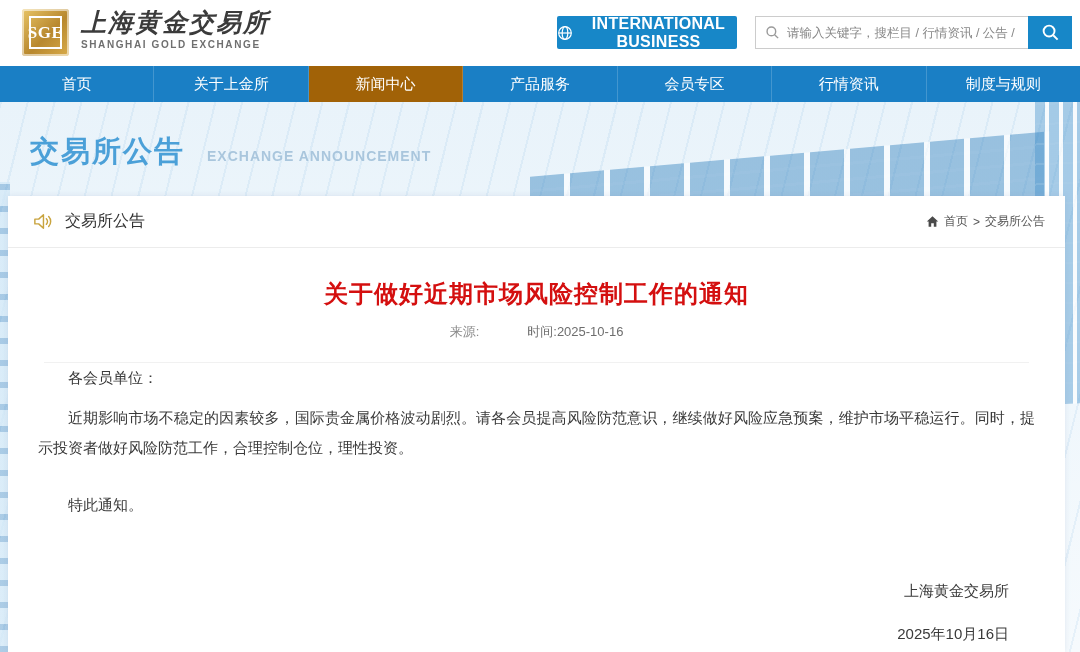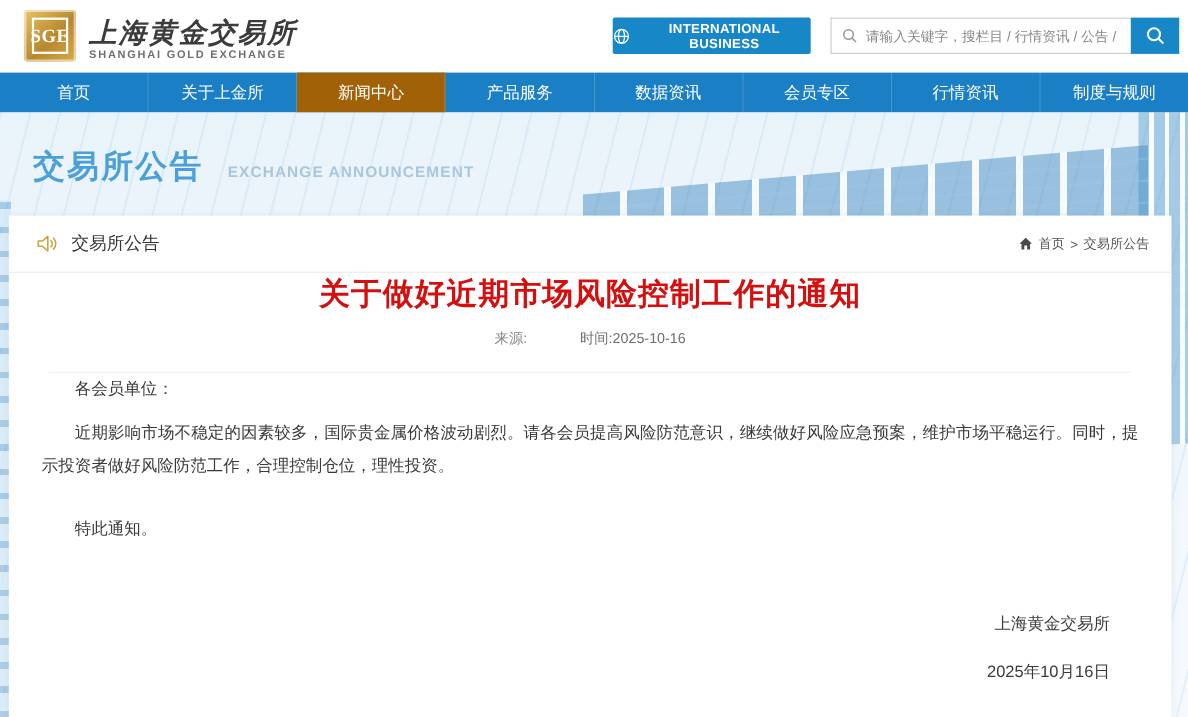--- a/index.html
+++ b/index.html
@@ -1,29 +1,29 @@
 <!DOCTYPE html>
 <html><head>
 <meta charset="utf-8">
 <style>
   * { margin:0; padding:0; box-sizing:border-box; }
   html,body { width:1080px; height:652px; overflow:hidden; }
   body { font-family:"Liberation Sans","DejaVu Sans",sans-serif; background:#fff; position:relative; }
 
   
   .topbar { position:absolute; left:0; top:0; width:1080px; height:66px; background:#fff; z-index:30; }
-  .logo-wrap { position:absolute; left:22px; top:9px; display:flex; align-items:flex-end; }
+  .logo-wrap { position:absolute; left:22px; top:9px; display:flex; align-items:flex-start; }
   .logo-box { width:47px; height:47px; background:linear-gradient(135deg,#e8c466,#b8882e 55%,#d8ab4a); border-radius:3px; position:relative; display:flex; align-items:center; justify-content:center; box-shadow:inset 0 0 0 2px rgba(255,255,255,.55); }
   .logo-box .inner { width:33px; height:33px; border:2px solid #fff; display:flex; align-items:center; justify-content:center; }
   .logo-box .sge { color:#fff; font-family:"Liberation Serif","DejaVu Serif",serif; font-weight:bold; font-size:17px; letter-spacing:.5px; }
   .brand-text { margin-left:12px; }
   .brand-cn { font-family:"DejaVu Serif","Liberation Serif",serif; font-style:italic; font-weight:bold; font-size:25px; color:#3b3b3b; letter-spacing:2px; line-height:1.1; }
   .brand-en { font-size:10px; font-weight:bold; color:#6f6f6f; letter-spacing:1.6px; margin-top:2px; }
 
-  .intl-btn { position:absolute; left:557px; top:16px; width:180px; height:33px; background:#1787c8; color:#fff; border:none; border-radius:2px; font-size:12px; font-weight:bold; letter-spacing:.3px; display:flex; align-items:center; justify-content:center; gap:7px; cursor:pointer; }
+  .intl-btn { position:absolute; left:557px; top:16px; width:180px; height:33px; background:#1787c8; color:#fff; border:none; border-radius:2px; font-size:16px; font-weight:bold; letter-spacing:.3px; display:flex; align-items:center; justify-content:center; gap:7px; cursor:pointer; }
 
   .search-wrap { position:absolute; left:755px; top:16px; height:33px; display:flex; }
   .search-input-box { width:273px; height:33px; border:1px solid #ccc; border-right:none; background:#fff; display:flex; align-items:center; padding-left:9px; }
   .search-input-box input { border:none; outline:none; font-size:12.5px; color:#333; width:230px; margin-left:7px; font-family:inherit; }
   .search-input-box input::placeholder { color:#888; }
   .search-btn { width:44px; height:33px; background:#1787c8; border:none; display:flex; align-items:center; justify-content:center; cursor:pointer; }
 
   
   .nav { position:absolute; left:0; top:66px; width:1080px; height:36px; background:#1a7fc5; display:flex; z-index:30; }
   .nav a { flex:1 1 0; display:flex; align-items:center; justify-content:center; color:#fff; font-size:15px; text-decoration:none; border-right:1px solid rgba(255,255,255,.18); cursor:pointer; }
@@ -55,21 +55,21 @@
   
   .card { position:absolute; left:8px; top:196px; width:1057px; height:456px; background:#fff; z-index:10;
     box-shadow:0 0 6px rgba(120,150,180,.18); }
   .card-head { height:52px; display:flex; align-items:center; padding:0 20px 0 24px; border-bottom:1px solid #ececec; }
   .card-head-title { font-size:16px; color:#333; margin-left:12px; }
   .breadcrumb { margin-left:auto; display:flex; align-items:center; gap:5px; font-size:12px; color:#555; }
   .breadcrumb span { cursor:default; }
   .breadcrumb .crumb-link { cursor:pointer; }
 
   .article { padding:0 30px; }
-  .article h1 { text-align:center; color:#d40f0f; font-size:28px; font-weight:bold; letter-spacing:1px; }
+  .article h1 { text-align:center; color:#d40f0f; font-size:24px; font-weight:bold; margin-top:30px; letter-spacing:1px; }
   .meta { text-align:center; font-size:13px; color:#6e6e6e; margin-top:13px; }
   .meta .src { margin-right:48px; color:#8a8a8a; }
   .meta-divider { border-top:1px solid #f1f1f1; margin:21px 6px 0 6px; }
 
   .body-text { font-size:15px; color:#3a3a3a; line-height:30px; }
   .p-salute { text-indent:2em; }
   .p-main { margin-top:10px; text-indent:2em; text-align:justify; }
   .p-notice { margin-top:27px; text-indent:2em; }
   .sig { text-align:right; padding-right:26px; font-size:15px; color:#3a3a3a; margin-top:62px; }
   .date { text-align:right; padding-right:26px; font-size:15px; color:#3a3a3a; margin-top:24px; }
@@ -122,21 +122,20 @@
       </span>
     </button>
   </div>
 </div>
 
 <nav class="nav">
   <a>首页</a>
   <a>关于上金所</a>
   <a class="active">新闻中心</a>
   <a>产品服务</a>
-  <a>数据资讯</a>
   <a>会员专区</a>
   <a>行情资讯</a>
   <a>制度与规则</a>
 </nav>
 
 <div class="photo-bg">
   <div class="streaks"></div>
   <div class="bldg-left-sliver"></div>
   <div class="bldg-main"></div>
   <div class="bldg-right"></div>

